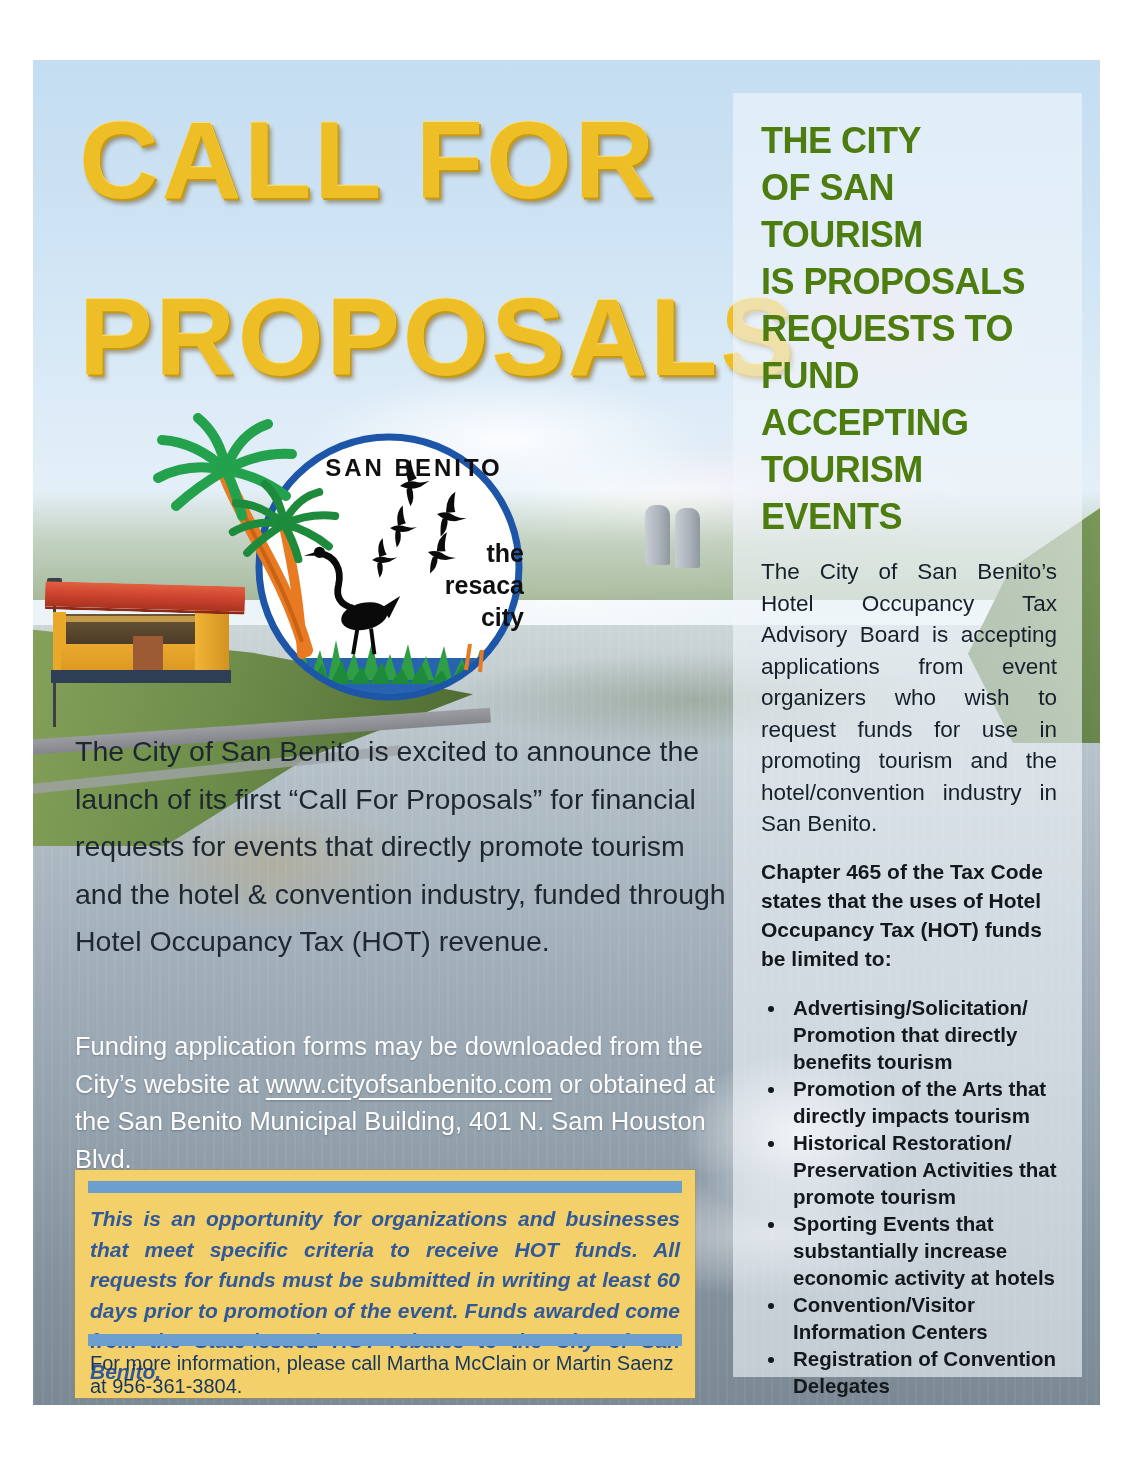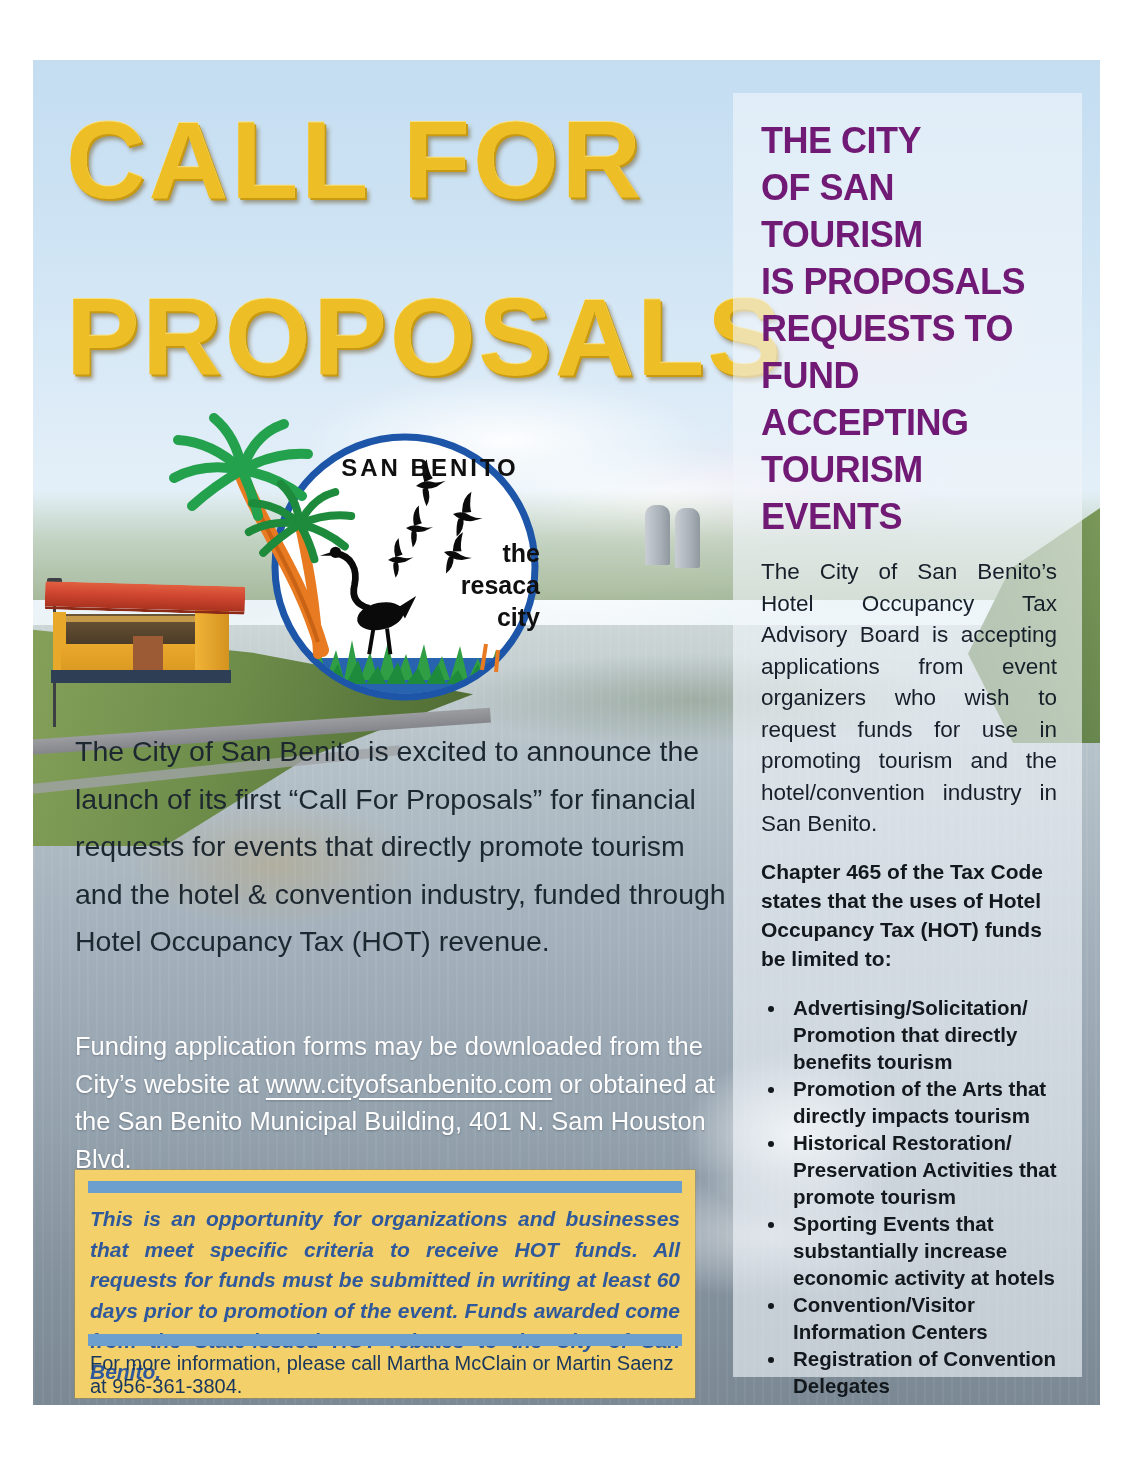--- a/index.html
+++ b/index.html
@@ -70,42 +70,42 @@
   .pav-beam { position:absolute; left:16px; top:38px; width:160px; height:6px; background:#c49a4a; }
   .pav-colL { position:absolute; left:8px; top:34px; width:13px; height:66px; background:#e8a82a; }
   .pav-colR { position:absolute; left:150px; top:32px; width:34px; height:72px; background:linear-gradient(90deg,#f0b437,#d4921f); }
   .pav-stage { position:absolute; left:16px; top:66px; width:136px; height:26px; background:linear-gradient(180deg,#eaa92d,#dc9a22); }
   .pav-steps { position:absolute; left:88px; top:58px; width:30px; height:36px; background:#9c5a35; }
   .pav-skirt { position:absolute; left:6px; top:92px; width:180px; height:13px; background:#2e3f55; }
   .lamp-pole { position:absolute; left:20px; top:522px; width:3px; height:145px; background:#3c4044; }
   .lamp-head { position:absolute; left:14px; top:518px; width:15px; height:6px; background:#3c4044; border-radius:2px; }
 
   
-  .headline { position:absolute; left:33px; top:45px; line-height:110px; font-size:110px; font-weight:700; letter-spacing:3px;
+  .headline { position:absolute; left:46px; top:45px; line-height:110px; font-size:110px; font-weight:700; letter-spacing:3px;
     color:#edbe26; text-shadow:0 -1px 0 #f9e07c, 2px 2px 0 #c79a12, 4px 5px 4px rgba(90,60,0,.45); }
   .headline .line2 { position:absolute; left:0; top:177px; white-space:nowrap; }
   .headline .line1 { white-space:nowrap; }
 
   
-  .logo-wrap { position:absolute; left:115px; top:352px; width:420px; height:320px;text-align:right; }
+  .logo-wrap { position:absolute; left:99px; top:352px; width:420px; height:320px;text-align:right; }
 
   
   .main-para { position:absolute; left:42px; top:668px; width:655px; font-size:28.5px; line-height:47.5px; color:#1d2730; }
   .funding-para { position:absolute; left:42px; top:968px; width:655px; font-size:25.5px; line-height:37.5px; color:#ffffff; text-shadow:0 1px 2px rgba(40,50,60,.35); }
   .funding-para a { color:#ffffff; text-underline-offset:5px; }
 
   .notice-box { position:absolute; left:42px; top:1110px; width:620px; height:228px; background:#f3d06a; box-shadow:0 0 0 1px rgba(180,140,40,.35); }
   .bar { position:absolute; left:13px; width:594px; height:12px; background:#6d9fce; }
   .bar.top { top:11px; } .bar.mid { top:164px; }
   .notice-body { position:absolute; left:15px; top:34px; width:590px; font-size:21px; line-height:30.5px; font-weight:700; font-style:italic; color:#30599b; text-align:justify; }
   .notice-contact { position:absolute; left:15px; top:182px; width:594px; font-size:20px; color:#17365d; }
 
   
   .panel { position:absolute; left:700px; top:33px; width:349px; height:1284px; background:rgba(240,246,250,.62); padding:24px 25px 0 28px; }
-  .panel-heading { font-size:36px; line-height:47px; font-weight:700; color:#701a75; letter-spacing:-.5px; }
+  .panel-heading { font-size:36px; line-height:47px; font-weight:700; color:#4d7c0f; letter-spacing:-.5px; }
   .panel-heading span { display:block; }
   .panel-para { margin-top:16px; font-size:22.5px; line-height:31.5px; color:#17202a; text-align:justify; }
   .panel-law { margin-top:17px; font-size:21px; line-height:29px; font-weight:700; color:#13181d; }
   .panel-bullets { margin-top:21px; padding-left:26px; list-style:disc; }
   .panel-bullets li { font-size:20.5px; line-height:27px; font-weight:700; color:#13181d; padding-left:6px; margin:0; }
 </style>
 </head>
 <body>
 
 <div class="page">

